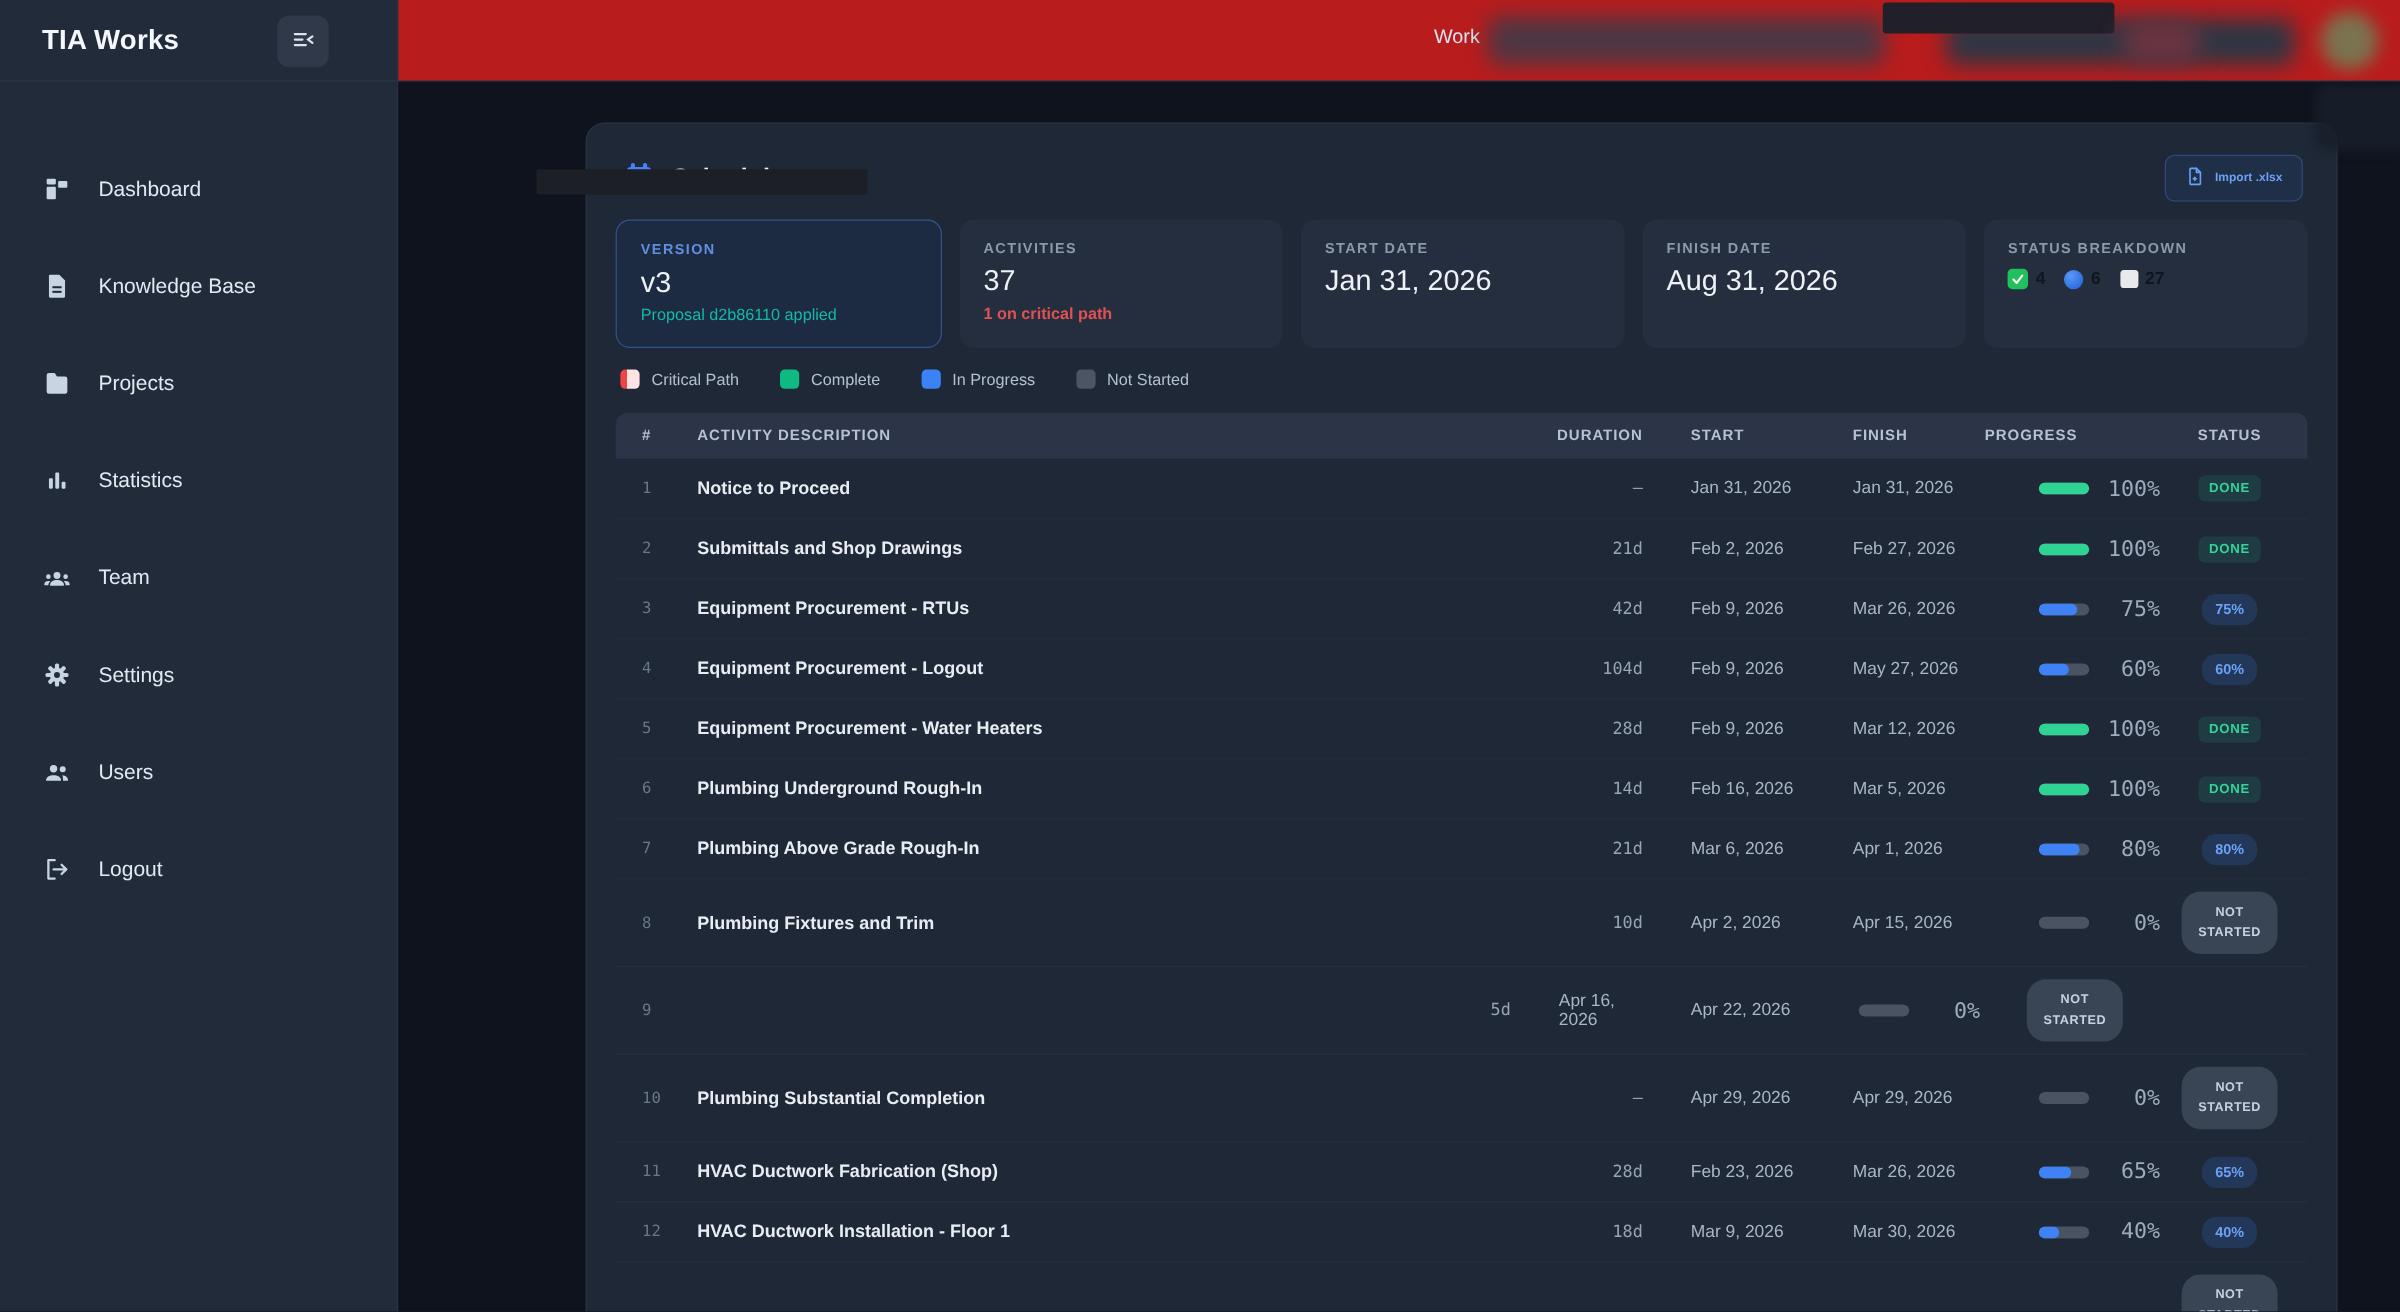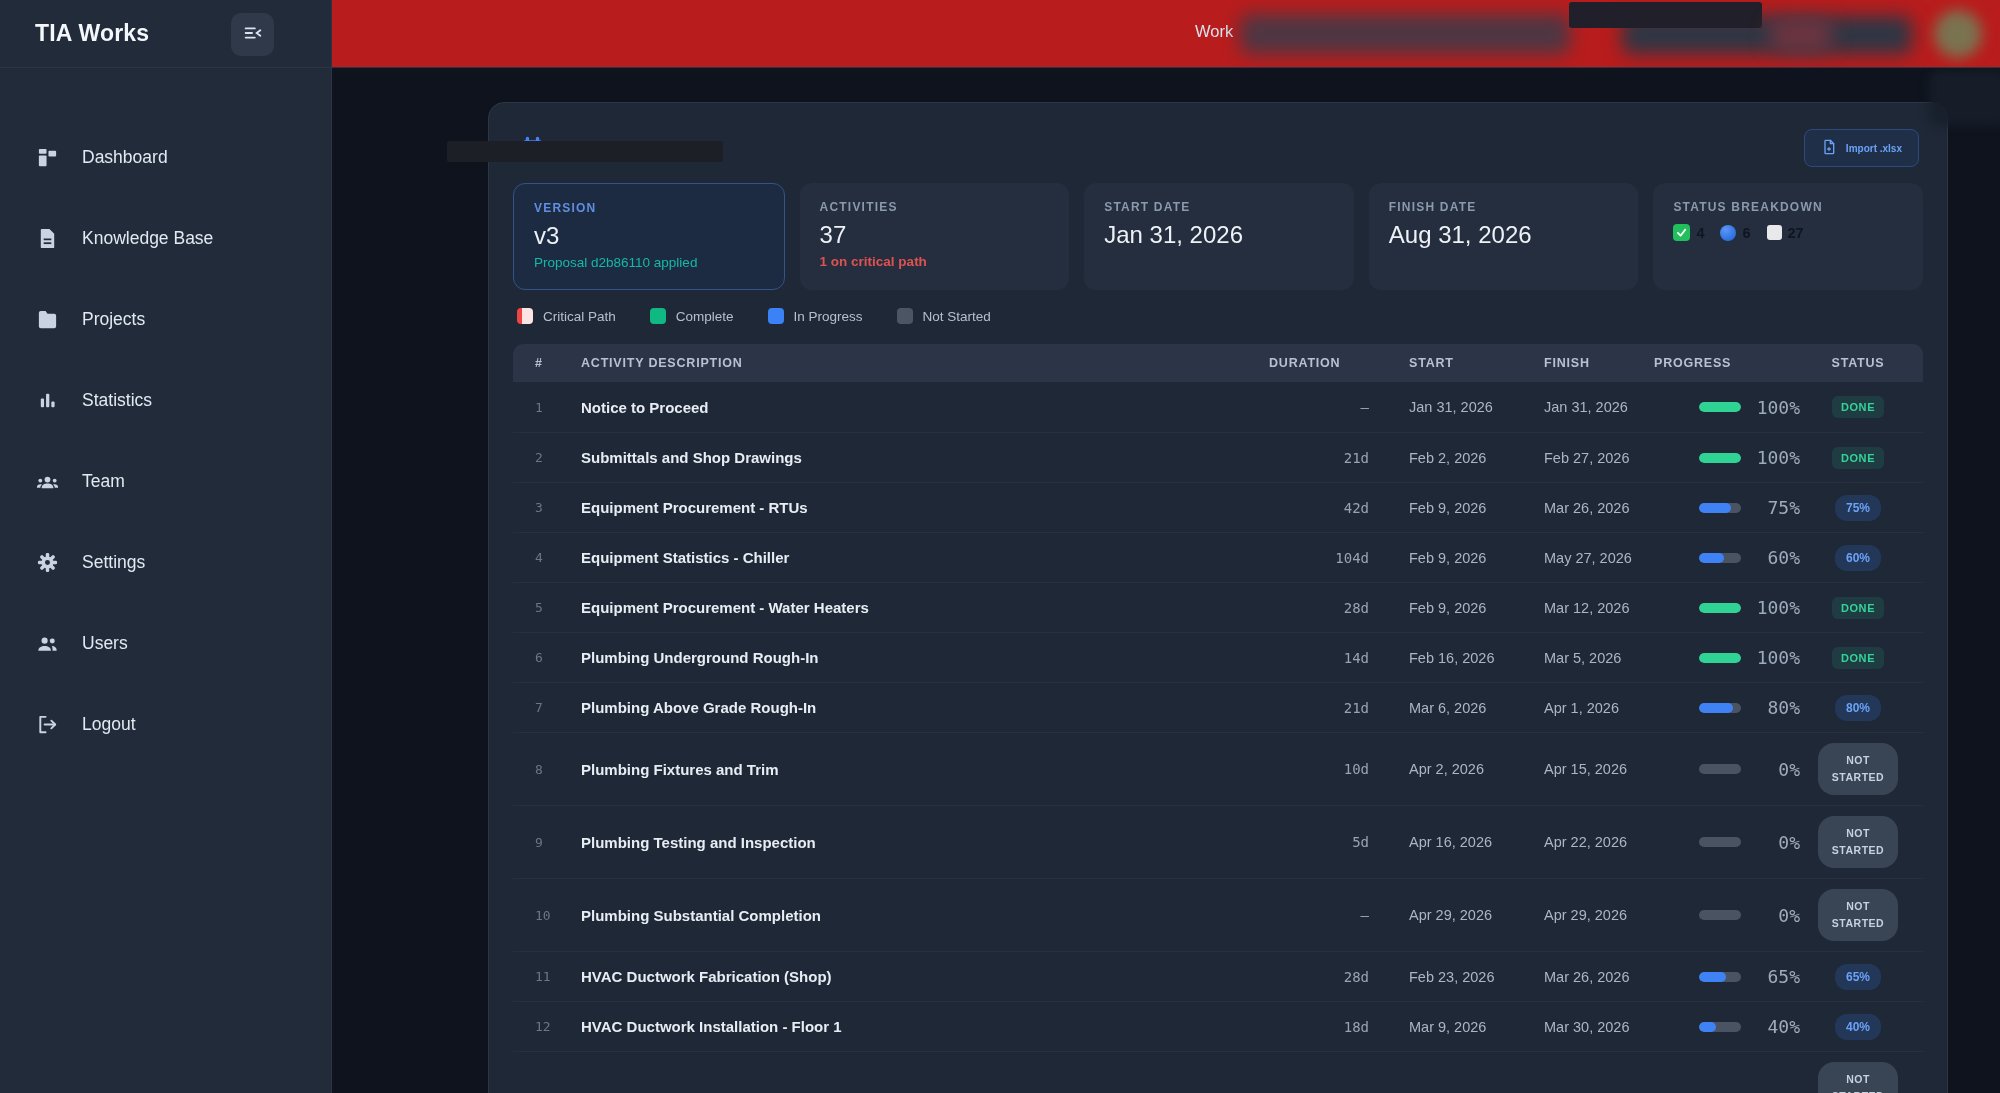--- a/index.html
+++ b/index.html
@@ -55,21 +55,21 @@
   .legend-item { display:flex; align-items:center; gap:10px; }
   .legend-label { color:#b5c0cf; font-size:13.5px; }
   .chip { width:16px; height:16px; border-radius:4px; }
   .chip-critical { background:linear-gradient(90deg,#ef4444 0 32%,#fde4e4 32%); }
 
   
   .table { margin-top:20px; }
   .t-row, .t-head { display:grid; grid-template-columns:46px 688px 110px 135px 140px 150px 108px; align-items:center; padding:0 16px 0 22px; }
   .t-head { height:38px; background:#2b3547; border-radius:10px 10px 0 0; }
   .t-head span { color:#b6c2d2; font-size:12.5px; font-weight:700; letter-spacing:.8px; }
-  .h-dur { padding-right:10px; }
+  .h-dur { text-align:right; padding-right:10px; }
   .h-start,.h-finish { padding-left:30px; }
   .h-status { text-align:center; }
   .t-row { height:50px; border-top:1px solid #27303d; }
   .t-row:first-of-type { border-top:none; }
   .t-row.tall { height:73px; }
   .c-num { color:#6b7787; font-size:13px; font-family:"DejaVu Sans Mono", monospace; }
   .c-desc { color:#e8edf4; font-size:15px; font-weight:600; }
   .c-dur { color:#98a4b5; font-size:14px; font-family:"DejaVu Sans Mono", monospace; text-align:right; padding-right:10px; }
   .c-start,.c-finish { color:#aab6c6; font-size:14.5px; padding-left:30px; }
   .c-prog { display:flex; align-items:center; justify-content:flex-end; gap:15px; padding-right:4px; }
@@ -354,21 +354,21 @@
                     <div class="fill blue" style="width: 75%;"></div>
                   </div>
                   <span class="pct">75%</span>
                 </div>
                 <div class="c-status">
                   <span class="badge progress">75%</span>
                 </div>
               </div>
               <div class="t-row">
                 <span class="c-num">4</span>
-                <span class="c-desc">Equipment Statistics - Chiller</span>
+                <span class="c-desc">Equipment Procurement - Logout</span>
                 <span class="c-dur">104d</span>
                 <span class="c-start">Feb 9, 2026</span>
                 <span class="c-finish">May 27, 2026</span>
                 <div class="c-prog">
                   <div class="bar">
                     <div class="fill blue" style="width: 60%;"></div>
                   </div>
                   <span class="pct">60%</span>
                 </div>
                 <div class="c-status">
@@ -434,21 +434,20 @@
                     <div class="fill blue" style="width: 0%;"></div>
                   </div>
                   <span class="pct">0%</span>
                 </div>
                 <div class="c-status">
                   <span class="badge not-started">NOT STARTED</span>
                 </div>
               </div>
               <div class="t-row tall">
                 <span class="c-num">9</span>
-                <span class="c-desc">Plumbing Testing and Inspection</span>
                 <span class="c-dur">5d</span>
                 <span class="c-start">Apr 16, 2026</span>
                 <span class="c-finish">Apr 22, 2026</span>
                 <div class="c-prog">
                   <div class="bar">
                     <div class="fill blue" style="width: 0%;"></div>
                   </div>
                   <span class="pct">0%</span>
                 </div>
                 <div class="c-status">

